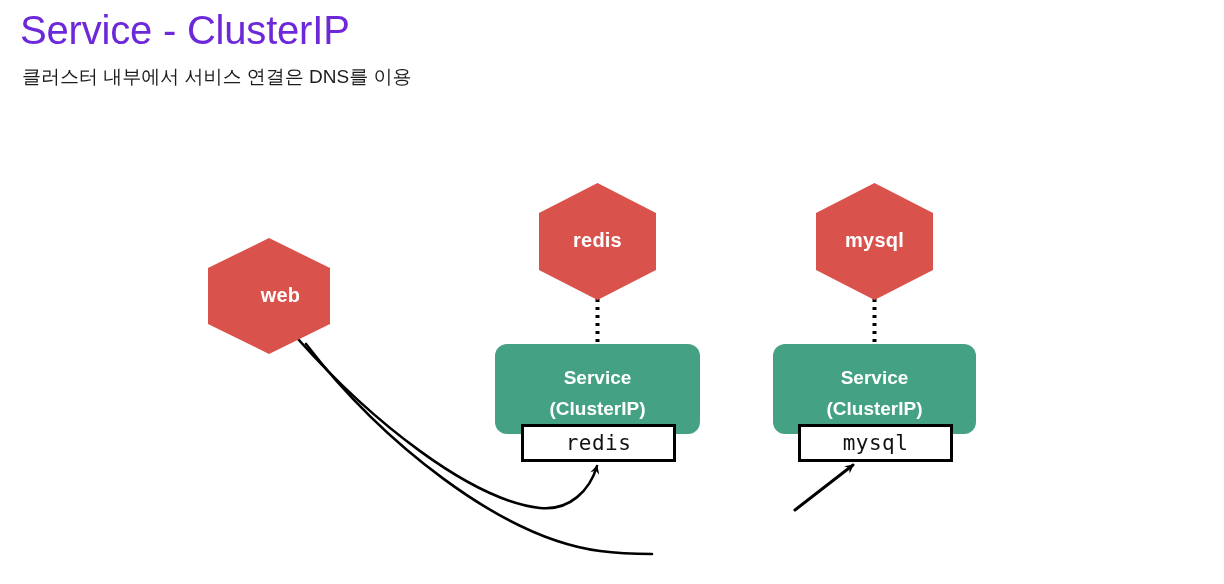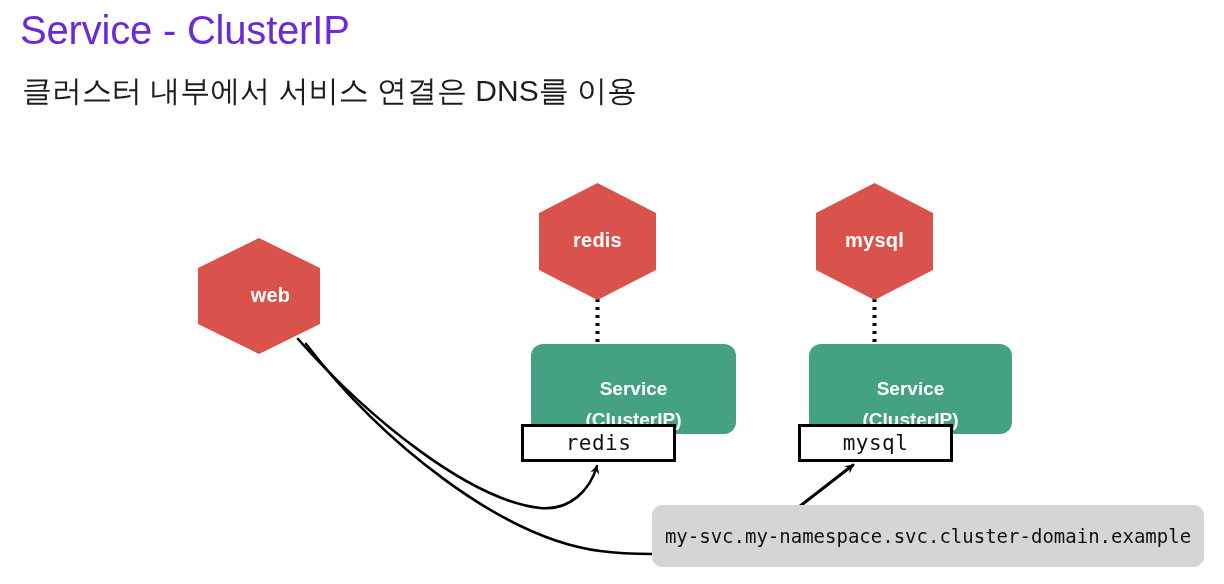--- a/index.html
+++ b/index.html
@@ -31,22 +31,22 @@
     font-size: 40px;
     font-weight: 400;
     letter-spacing: -0.2px;
     line-height: 48px;
     color: #6d28d9;
     white-space: nowrap;
   }
   .slide-subtitle {
     position: absolute;
     left: 22px;
-    top: 74px;
-    font-size: 30px;
+    top: 60px;
+    font-size: 19px;
     font-weight: 400;
     line-height: 34px;
     color: #1c1c1c;
     white-space: nowrap;
   }
 
   
   #wires {
     position: absolute;
     left: 0;
@@ -75,23 +75,22 @@
 
   
   .svc-box {
     position: absolute;
     border-radius: 12px;
     color: #ffffff;
     text-align: center;
     font-weight: bold;
     font-size: 19px;
     line-height: 31px;
-    padding-top: 29px;
+    padding-top: 18px;
     box-sizing: border-box;
-    margin-left: 36px;
   }
   .svc-line { display: block; }
 
   
   .name-box {
     position: absolute;
     background: #ffffff;
     border: 3px solid #000000;
     box-sizing: border-box;
     display: flex;
@@ -137,21 +136,21 @@
 
     <line x1="874.5" y1="299" x2="874.5" y2="344" stroke="#000000" stroke-width="4" stroke-linecap="butt" stroke-dasharray="3 5"></line>
 
     <path d="M 298 339 C 370 420 470 500 540 508 C 570 511 590 490 597 466" fill="none" stroke="#000000" stroke-width="2.6" stroke-linecap="round" marker-end="url(#arrowThin)"></path>
 
     <path d="M 306 344 C 380 440 500 538 600 551 C 622 554 640 554 652 554" fill="none" stroke="#000000" stroke-width="2.6" stroke-linecap="round"></path>
 
     <path d="M 795 510 L 853 465" fill="none" stroke="#000000" stroke-width="3" stroke-linecap="round" marker-end="url(#arrowThin)"></path>
   </svg>
 
-  <div class="hex" style="left:198px; top:238px; width:145px; height:116px;">
+  <div class="hex" style="left:208px; top:238px; width:145px; height:116px;">
     <svg width="122" height="116" viewBox="0 0 122 116">
       <polygon points="61,0 122,30 122,86 61,116 0,86 0,30" fill="#d9534c"></polygon>
     </svg>
     <span class="hex-label" style="top:46px;">web</span>
   </div>
 
   <div class="hex" style="left:539px; top:183px; width:117px; height:117px;">
     <svg width="117" height="117" viewBox="0 0 117 117">
       <polygon points="58.5,0 117,30 117,87 58.5,117 0,87 0,30" fill="#d9534c"></polygon>
     </svg>
@@ -174,17 +173,14 @@
   </div>
 
   <div class="svc-box" style="left:773px; top:344px; width:203px; height:90px; background:#44a184;">
     <span class="svc-line">Service</span>
     <span class="svc-line">(ClusterIP)</span>
   </div>
   <div class="name-box" style="left:798px; top:424px; width:155px; height:38px;">
     <span>mysql</span>
   </div>
 
-  <div class="dns-box" style="left:652px; top:505px; width:552px; height:62px; background:#d5d5d5;">
-    <span>my-svc.my-namespace.svc.cluster-domain.example</span>
-  </div>
 
 </div>
 
 </body></html>

